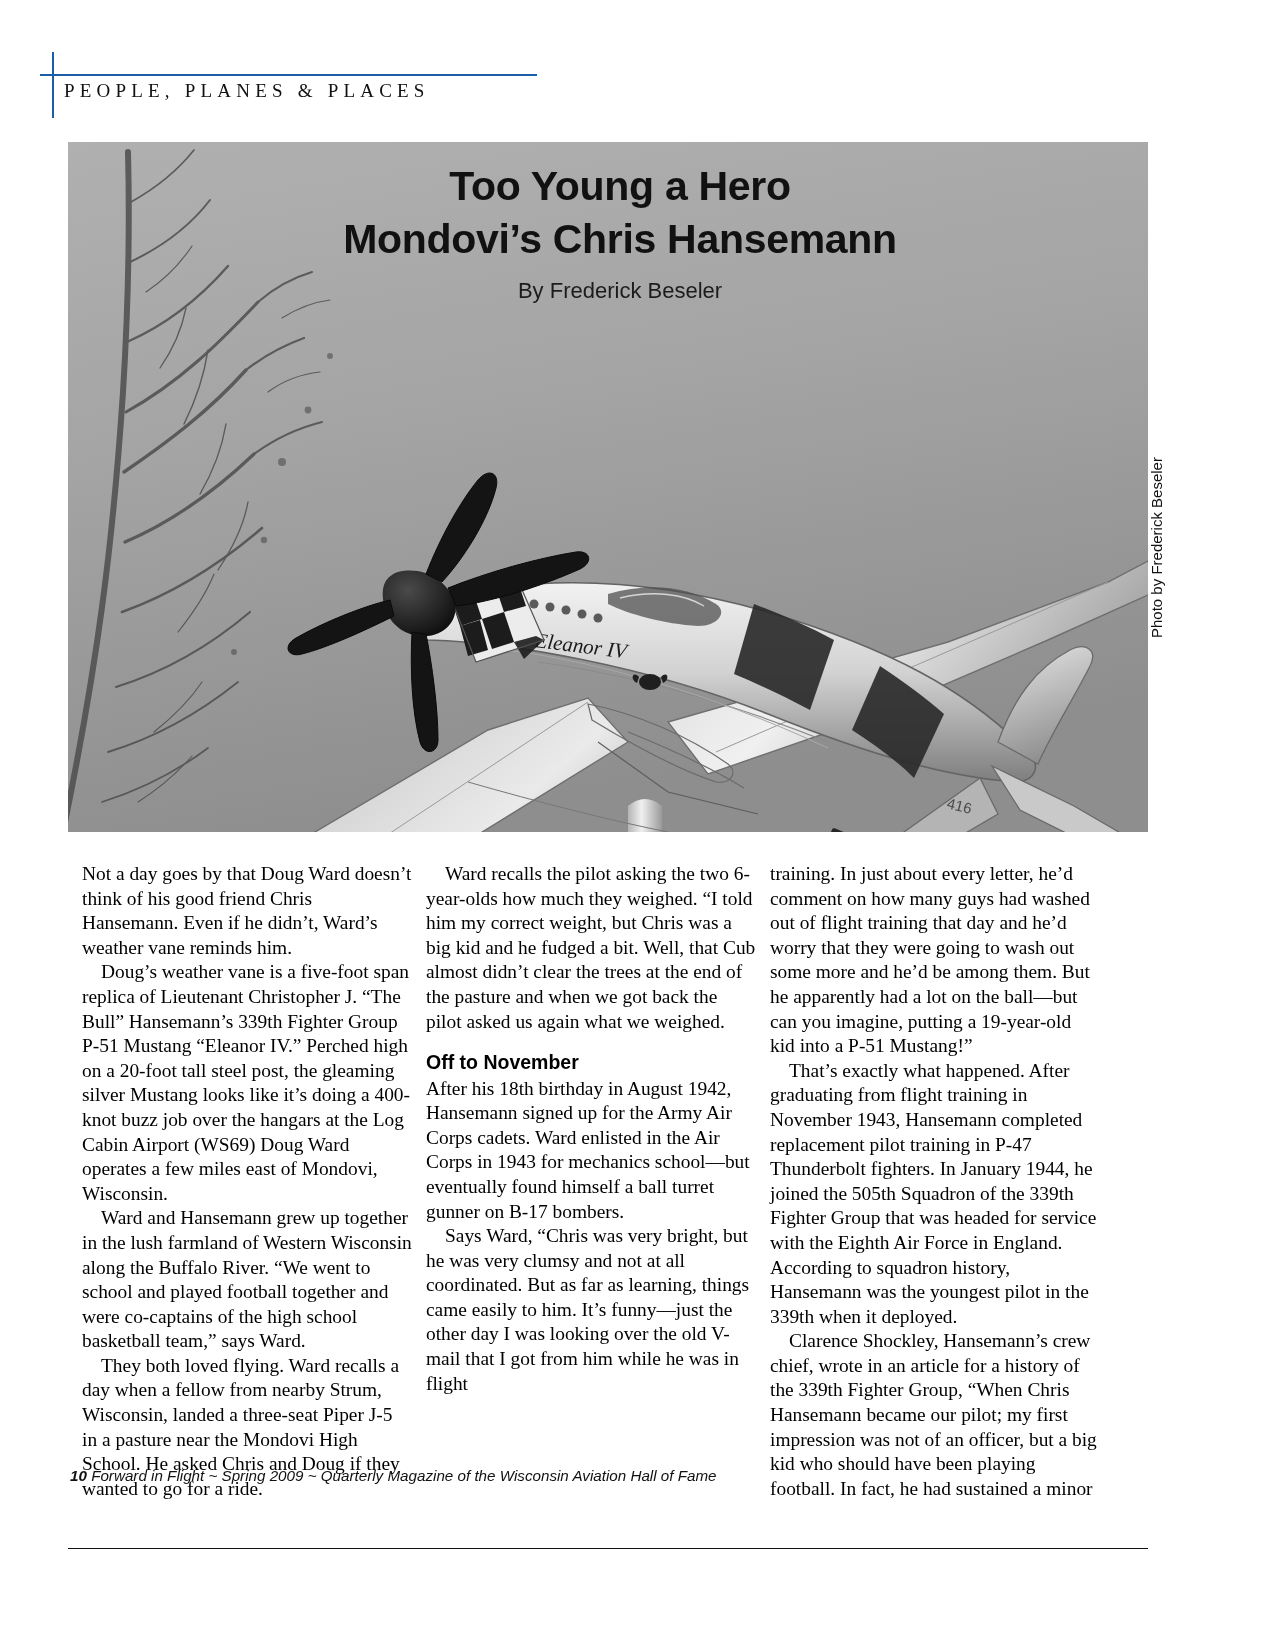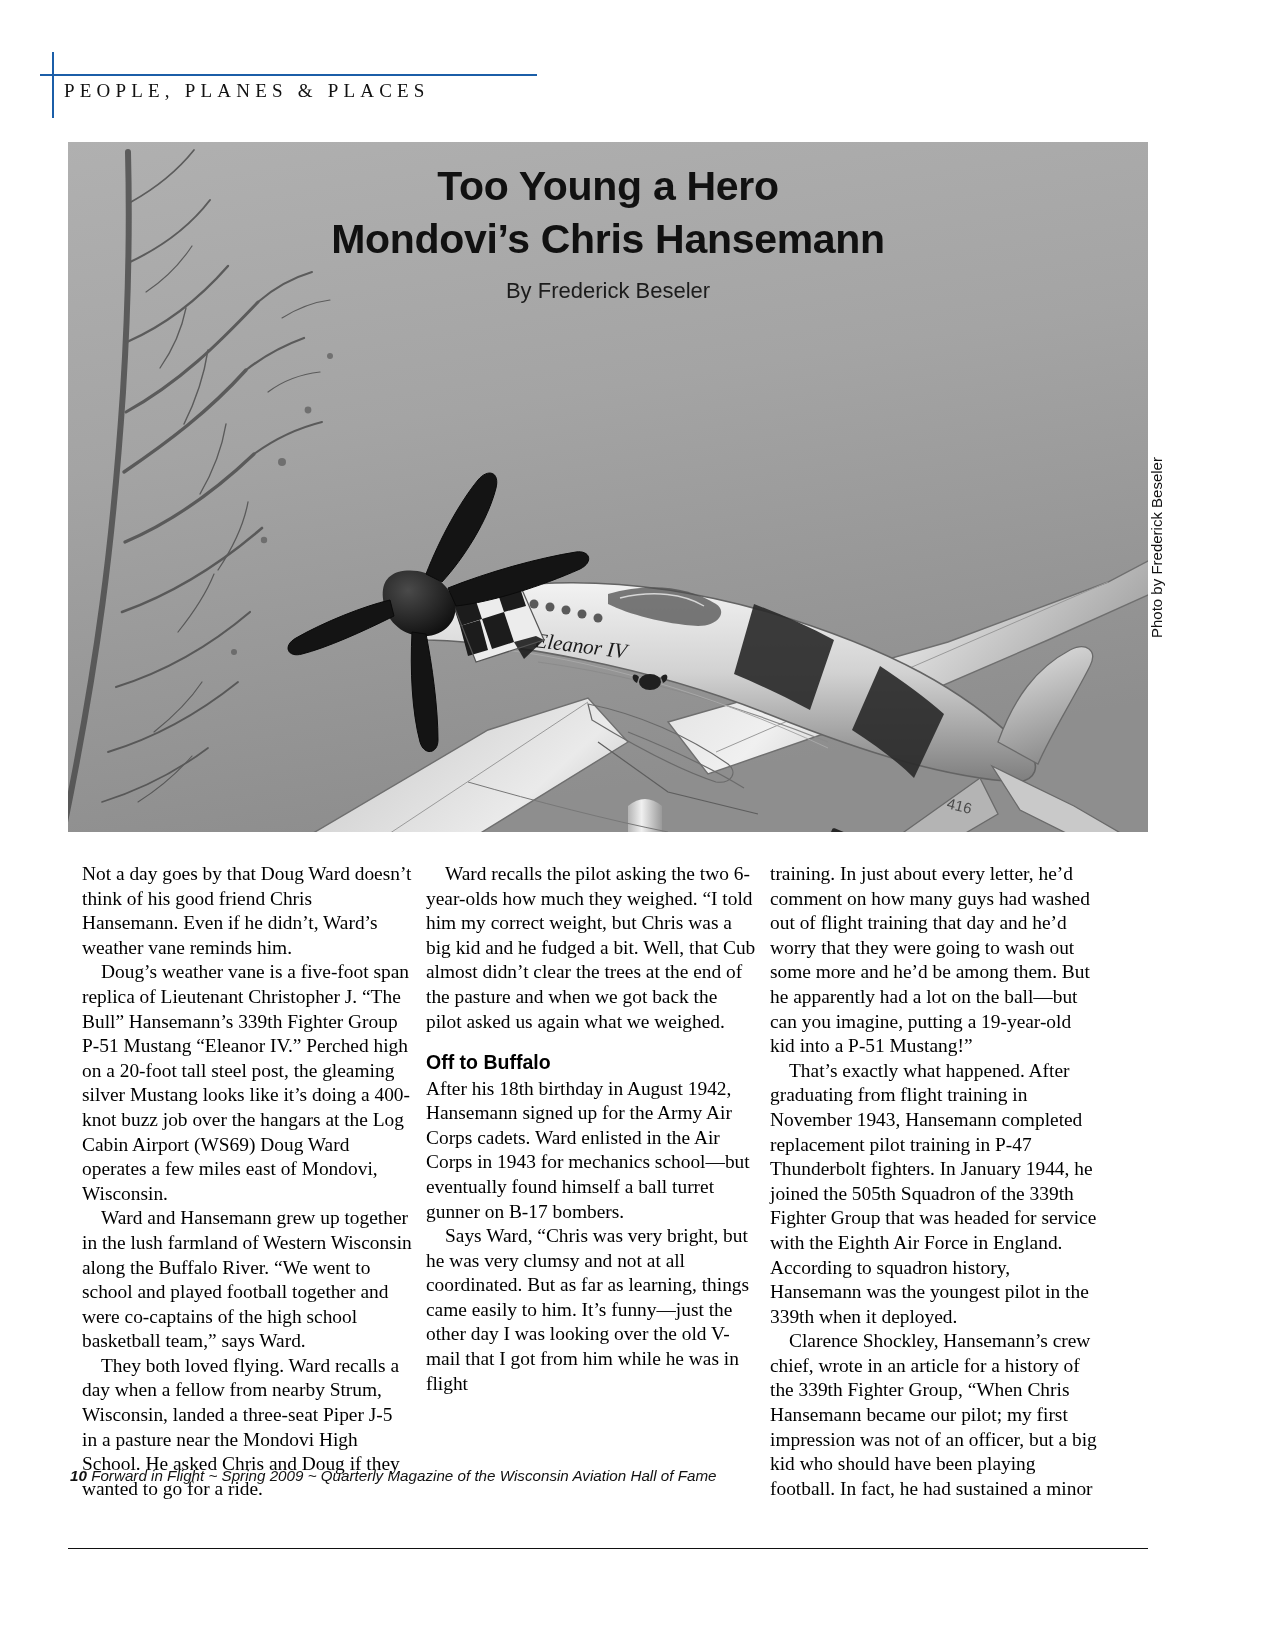--- a/index.html
+++ b/index.html
@@ -59,21 +59,21 @@
     top: 142px;
     width: 1080px;
     height: 690px;
     overflow: hidden;
     background: #a6a6a6;
   }
   .photo svg { display: block; }
 
   .photo-title-block {
     position: absolute;
-    left: 0;
+    left: 12px;
     top: 18px;
     width: 1080px;
     text-align: center;
     pointer-events: none;
   }
   .photo-title {
     font-family: "Liberation Sans", "DejaVu Sans", sans-serif;
     font-weight: bold;
     font-size: 41px;
     line-height: 1.29;
@@ -361,21 +361,21 @@
 
     <div class="col">
       <p>Not a day goes by that Doug Ward doesn’t think of his good friend Chris Hansemann. Even if he didn’t, Ward’s weather vane reminds him.</p>
       <p class="indent">Doug’s weather vane is a five-foot span replica of Lieutenant Christopher J. “The Bull” Hansemann’s 339th Fighter Group P-51 Mustang “Eleanor IV.” Perched high on a 20-foot tall steel post, the gleaming silver Mustang looks like it’s doing a 400-knot buzz job over the hangars at the Log Cabin Airport (WS69) Doug Ward operates a few miles east of Mondovi, Wisconsin.</p>
       <p class="indent">Ward and Hansemann grew up together in the lush farmland of Western Wisconsin along the Buffalo River. “We went to school and played football together and were co-captains of the high school basketball team,” says Ward.</p>
       <p class="indent">They both loved flying. Ward recalls a day when a fellow from nearby Strum, Wisconsin, landed a three-seat Piper J-5 in a pasture near the Mondovi High School. He asked Chris and Doug if they wanted to go for a ride.</p>
     </div>
 
     <div class="col">
       <p class="indent">Ward recalls the pilot asking the two 6-year-olds how much they weighed. “I told him my correct weight, but Chris was a big kid and he fudged a bit. Well, that Cub almost didn’t clear the trees at the end of the pasture and when we got back the pilot asked us again what we weighed.</p>
-      <h2 class="subhead">Off to Buffalo</h2>
+      <h2 class="subhead">Off to November</h2>
       <p>After his 18th birthday in August 1942, Hansemann signed up for the Army Air Corps cadets. Ward enlisted in the Air Corps in 1943 for mechanics school—but eventually found himself a ball turret gunner on B-17 bombers.</p>
       <p class="indent">Says Ward, “Chris was very bright, but he was very clumsy and not at all coordinated. But as far as learning, things came easily to him. It’s funny—just the other day I was looking over the old V-mail that I got from him while he was in flight</p>
     </div>
 
     <div class="col">
       <p>training. In just about every letter, he’d comment on how many guys had washed out of flight training that day and he’d worry that they were going to wash out some more and he’d be among them. But he apparently had a lot on the ball—but can you imagine, putting a 19-year-old kid into a P-51 Mustang!”</p>
       <p class="indent">That’s exactly what happened. After graduating from flight training in November 1943, Hansemann completed replacement pilot training in P-47 Thunderbolt fighters. In January 1944, he joined the 505th Squadron of the 339th Fighter Group that was headed for service with the Eighth Air Force in England. According to squadron history, Hansemann was the youngest pilot in the 339th when it deployed.</p>
       <p class="indent">Clarence Shockley, Hansemann’s crew chief, wrote in an article for a history of the 339th Fighter Group, “When Chris Hansemann became our pilot; my first impression was not of an officer, but a big kid who should have been playing football. In fact, he had sustained a minor</p>
     </div>
 

